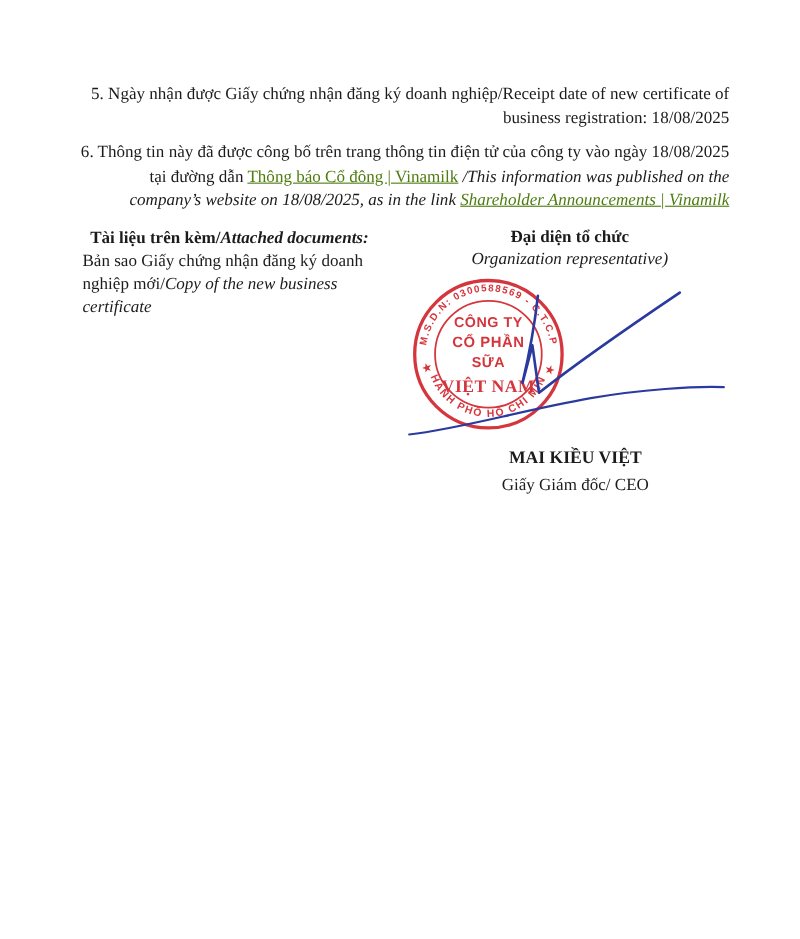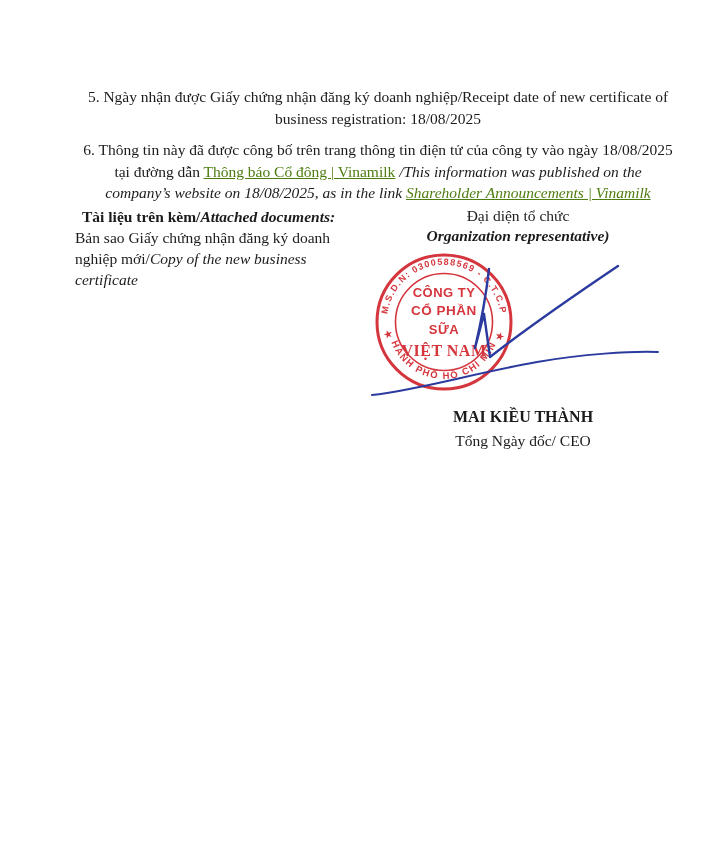--- a/index.html
+++ b/index.html
@@ -6,35 +6,35 @@
   .page{
     position:relative;
     width:727px;height:854px;
     background:#ffffff;
     font-family:"Liberation Serif","DejaVu Serif",serif;
     color:#1b1b1b;
     font-size:15.5px;
     line-height:21.5px;
     overflow:hidden;
   }
-  .para{position:absolute;margin:12px;width:592px;left:70px;text-align:center;}
+  .para{position:absolute;margin:1px;width:592px;left:70px;text-align:right;}
   #p5{top:74px;}
   #p6{top:127px;}
   .it{font-style:italic;}
   .doclink{
     color:#4d7c0f;
     text-decoration:underline;
     cursor:pointer;
   }
   #attached{position:absolute;left:75px;top:206px;width:276px;line-height:21px;}
   #attached .head{font-weight:bold;padding-left:7px;}
   #attached .head .it{font-style:italic;}
   #rep-header{position:absolute;left:398px;top:206px;width:240px;text-align:center;line-height:19.5px;}
-  #rep-header .l1{font-weight:normal;text-align:center;}
-  #rep-header .l2{font-weight:bold;font-style:italic;}
+  #rep-header .l1{font-weight:bold;text-align:center;}
+  #rep-header .l2{font-weight:normal;font-style:italic;}
   #seal-area{position:absolute;left:352px;top:244px;pointer-events:none;}
   #name-block{position:absolute;left:398px;top:407px;width:250px;text-align:center;}
   #name-block .name{font-weight:bold;font-size:16px;line-height:20px;}
   #name-block .title{font-size:15.5px;line-height:20px;margin-top:4px;}
   .stamp-sans{font-family:"Liberation Sans","DejaVu Sans",sans-serif;font-weight:bold;}
   .stamp-serif{font-family:"Liberation Serif","DejaVu Serif",serif;font-weight:bold;}
 </style>
 </head>
 <body>
 
@@ -82,17 +82,17 @@
       <text class="stamp-serif" x="444" y="356" font-size="16" letter-spacing="0.5" fill="#d2262e" text-anchor="middle">VIỆT NAM</text>
     </g>
 
     <g stroke="#2b3a9e" fill="none" stroke-linecap="round" stroke-linejoin="round">
       <path stroke-width="2.4" d="M 489,269 C 486,296 480,327 475,348 L 484,314 L 490,357 C 513,339 566,301 618,266"></path>
       <path stroke-width="2" d="M 372,395 C 418,390 470,374 537,362 C 582,354 632,351 658,352"></path>
     </g>
   </svg>
 
   <div id="name-block">
-    <div class="name">MAI KIỀU THÀNH</div>
-    <div class="title">Tổng Ngày đốc/ CEO</div>
+    <div class="name">MAI KIỀU VIỆT</div>
+    <div class="title">Giấy Giám đốc/ CEO</div>
   </div>
 
 </div>
 
 </body></html>

